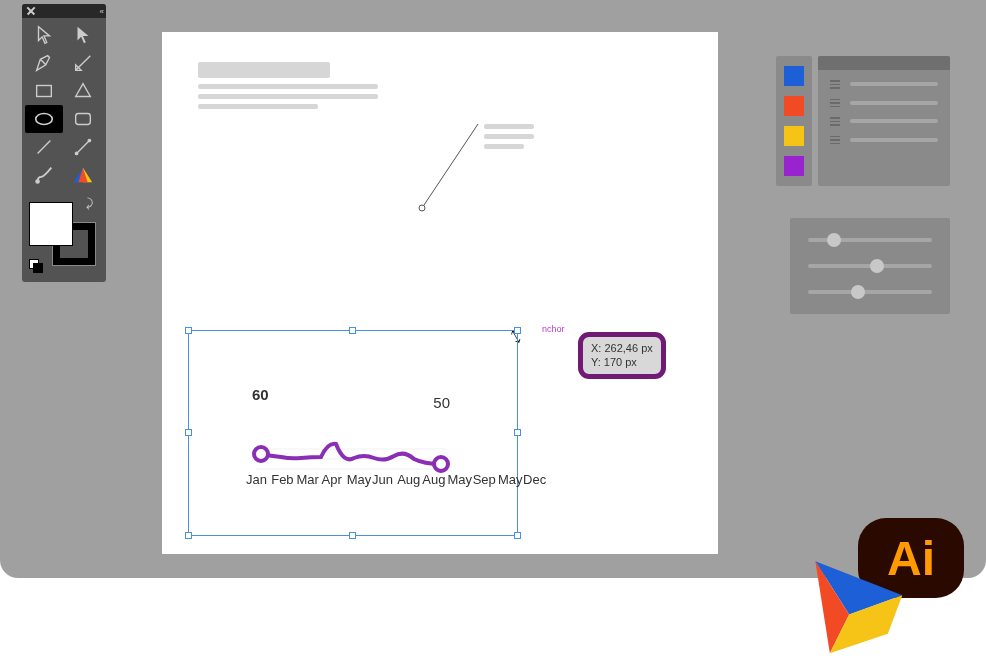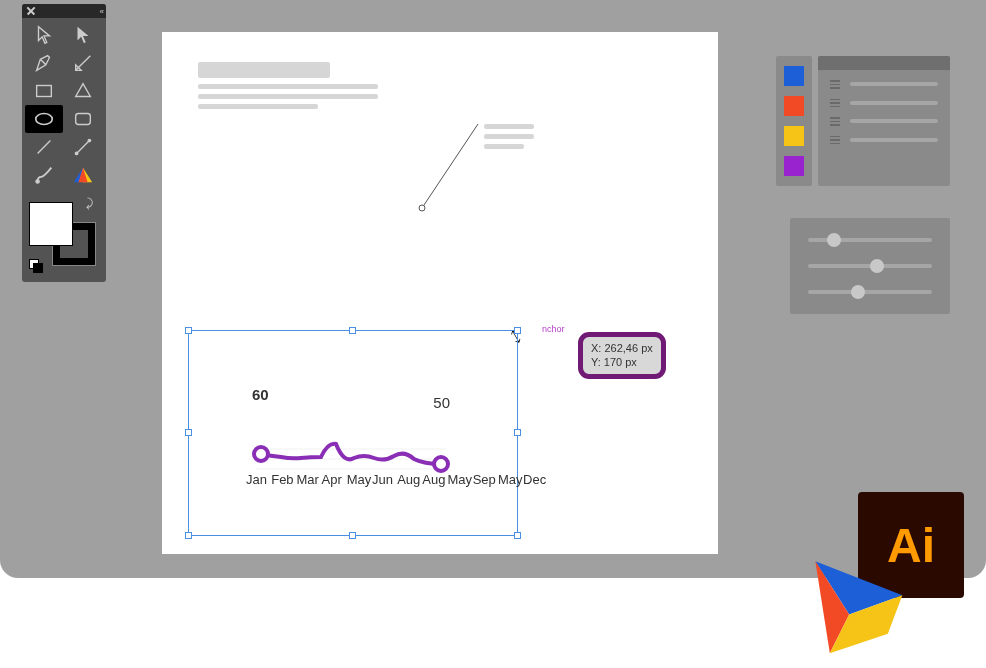--- a/index.html
+++ b/index.html
@@ -71,21 +71,21 @@
   .layer-hamburger { width: 10px; display: flex; flex-direction: column; gap: 2px; }
   .layer-hamburger div { height: 1.5px; background: #6a6a6a; }
   .layer-line { flex: 1; height: 4px; background: #a6a6a6; border-radius: 2px; }
   .layers-header { background: #6f6f6f; height: 14px; margin: -10px -12px 0 -12px; border-radius: 2px 2px 0 0;}
   
   .sliders-panel { position: absolute; top: 218px; right: 36px; background: #8a8a8a; padding: 20px 18px; border-radius: 2px; width: 160px; display: flex; flex-direction: column; gap: 22px; }
   .slider { position: relative; height: 4px; background: #a6a6a6; border-radius: 2px; }
   .slider-thumb { position: absolute; top: -5px; width: 14px; height: 14px; background: #c8c8c8; border-radius: 50%; }
   
   
-  .ai-logo { position: absolute; bottom: 70px; right: 22px; width: 106px; height: 106px; background: #2a0a00; border-radius: 4px; display: flex; align-items: center; justify-content: center; }
+  .ai-logo { position: absolute; bottom: 70px; right: 22px; width: 106px; height: 80px; background: #2a0a00; border-radius: 28px; display: flex; align-items: center; justify-content: center; }
   .ai-logo-text { font-size: 48px; font-weight: bold; color: #ff9a00; font-family: Arial; }
   
   .triangle-logo { position: absolute; bottom: 10px; right: 74px; width: 116px; height: 116px; }
 </style>
 </head>
 <body>
 
 <div class="workspace">
 
   <div class="toolbar">

